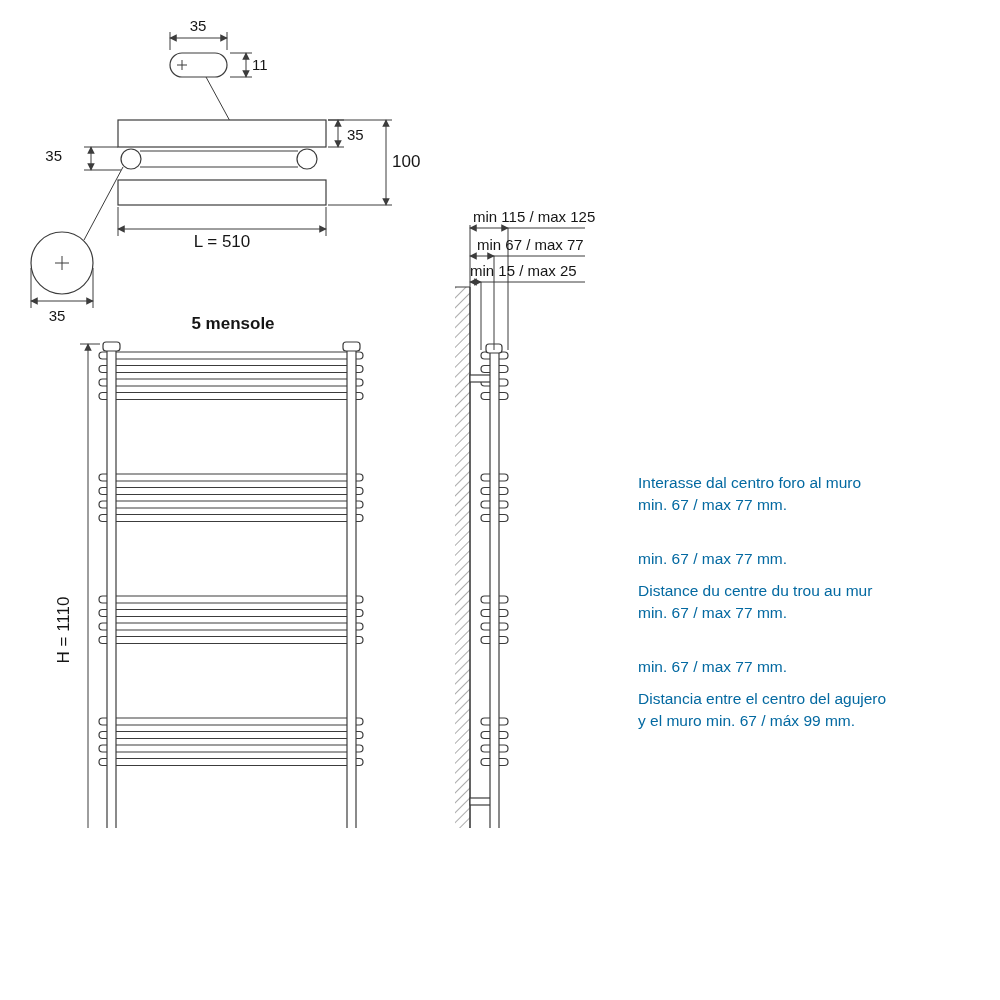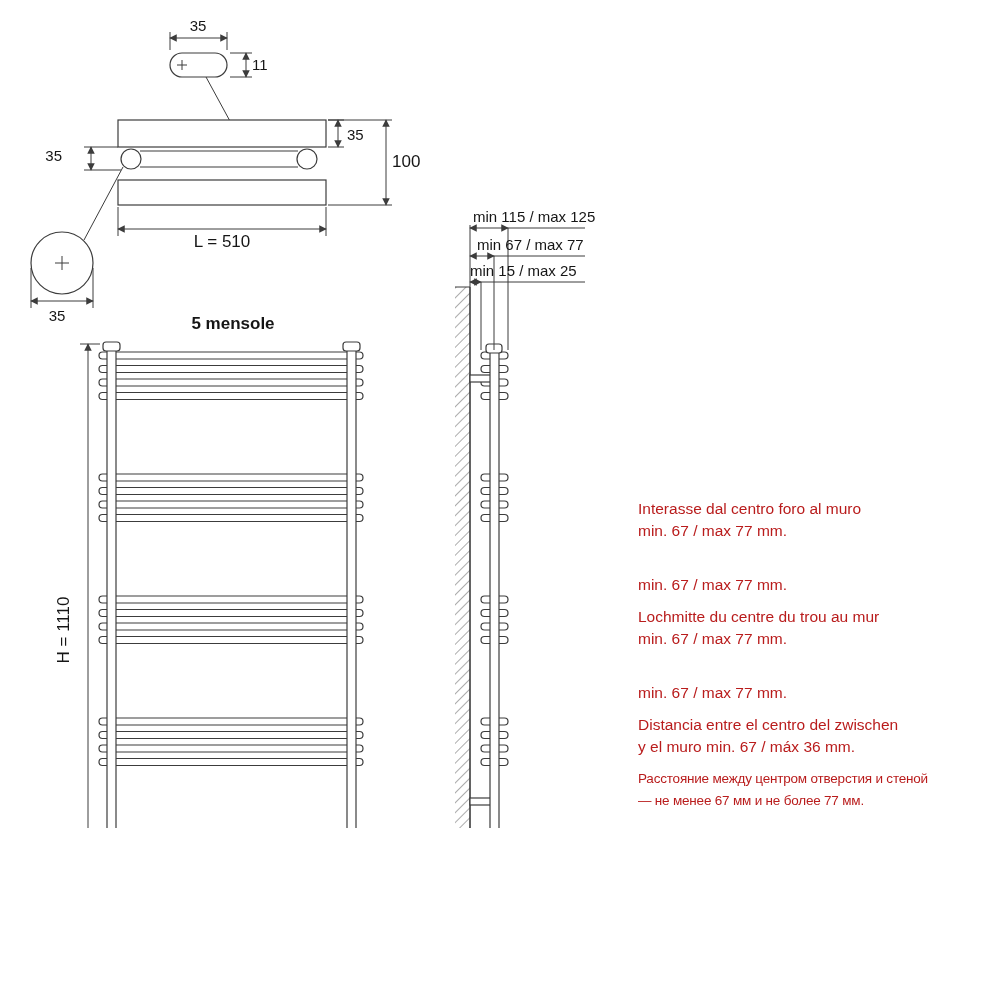--- a/index.html
+++ b/index.html
@@ -23,23 +23,23 @@
   }
   .ln   { stroke: #3c3c3c; stroke-width: 1.1; fill: none; }
   .thin { stroke: #3c3c3c; stroke-width: 1;   fill: none; }
   .tube { fill: #ffffff; stroke: #3c3c3c; stroke-width: 1.2; }
   .wallln { stroke: #3c3c3c; stroke-width: 1.6; fill: none; }
   .big  { font-size: 17px; }
   .ttl  { font-size: 17px; font-weight: bold; }
   .notes {
     position: absolute;
     left: 638px;
-    top: 498px;
+    top: 472px;
     width: 350px;
-    color: #b91c1c;
+    color: #0369a1;
     font-size: 15.5px;
     line-height: 22px;
   }
   .notes p { margin: 0 0 10px 0; white-space: nowrap; }
   .note-ru { font-size: 13.5px; letter-spacing: -0.2px; }
 </style>
 </head>
 <body>
 
 <div class="page">
@@ -222,19 +222,18 @@
 
     <line class="thin" x1="508" y1="891" x2="537" y2="891"></line>
     <line class="thin" x1="531" y1="891" x2="531" y2="925" marker-start="url(#arr)" marker-end="url(#arr)"></line>
     <text x="537" y="913" text-anchor="start">min 110</text>
   </g>
 </svg>
 
 <div class="notes">
   <p><span>Interasse dal centro foro al muro</span><br><span>min. 67 / max 77 mm.</span></p>
   <p><br><span>min. 67 / max 77 mm.</span></p>
-  <p><span>Lochmitte du centre du trou au mur</span><br><span>min. 67 / max 77 mm.</span></p>
+  <p><span>Distance du centre du trou au mur</span><br><span>min. 67 / max 77 mm.</span></p>
   <p><br><span>min. 67 / max 77 mm.</span></p>
-  <p><span>Distancia entre el centro del zwischen</span><br><span>y el muro min. 67 / máx 36 mm.</span></p>
-  <p class="note-ru"><span>Расстояние между центром отверстия и стеной</span><br><span>— не менее 67 мм и не более 77 мм.</span></p>
+  <p><span>Distancia entre el centro del agujero</span><br><span>y el muro min. 67 / máx 99 mm.</span></p>
 </div>
 
 </div>
 
 </body></html>

